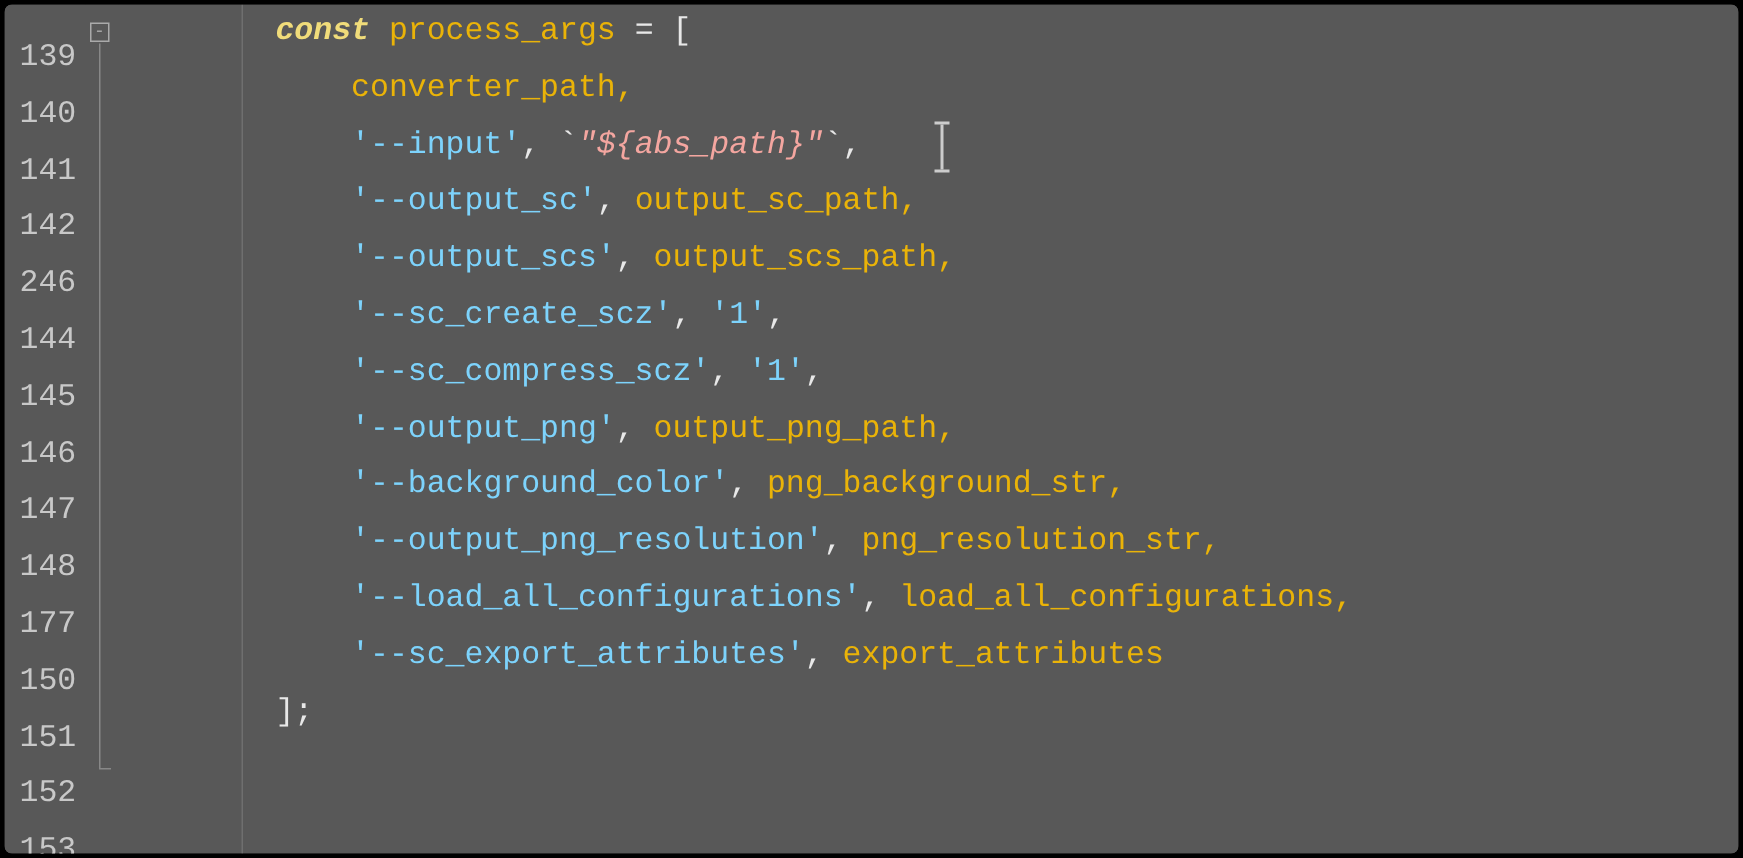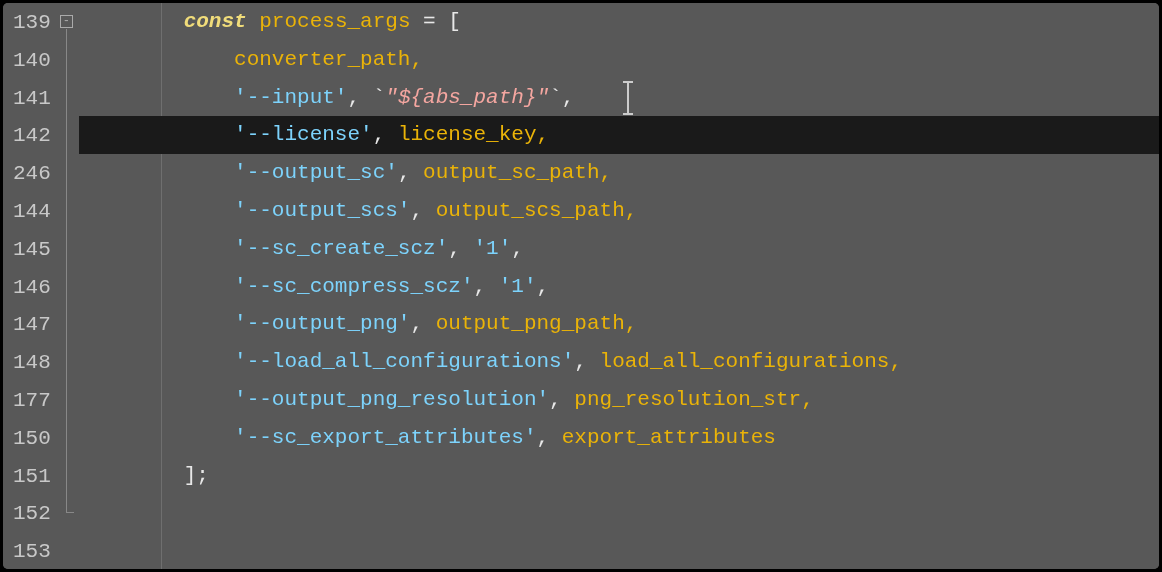--- a/index.html
+++ b/index.html
@@ -17,21 +17,21 @@
   }
   .editor {
     display: flex;
     height: 100%;
     background: #585858;
   }
   .gutter {
     background: #585858;
     color: #c8c8c8;
     text-align: right;
-    padding: 1px 6px 0 10px;
+    padding: 17px 6px 0 10px;
     user-select: none;
     border-right: 0px solid #444;
     flex-shrink: 0;
   }
   .gutter .ln {
     display: block;
     height: 37.8px;
     line-height: 37.8px;
   }
   .fold-col {
@@ -151,25 +151,25 @@
       <div class="fold-line-h" style="top: 509.4px;"></div>
     </div>
   <div class="code" id="code">
     <div class="caret" style="left:548px;top:82px;">
         <span class="bar"></span>
       </div>
   <div class="indent-guide" style="left: 82px; top: 0px; height: 567px;"></div>
       <div class="code-line"><span class="tok-default">        </span><span class="tok-keyword">const </span><span class="tok-ident">process_args </span><span class="tok-punct">= [</span></div>
       <div class="code-line"><span class="tok-default">            </span><span class="tok-ident">converter_path,</span></div>
       <div class="code-line"><span class="tok-default">            </span><span class="tok-string">'--input'</span><span class="tok-punct">, </span><span class="tok-punct">`</span><span class="tok-template">"${abs_path}"</span><span class="tok-punct">`</span><span class="tok-punct">,</span></div>
-      <div class="code-line current"><span class="tok-default">            </span><span class="tok-string">'--license'</span><span class="tok-punct">, </span><span class="tok-ident">license_key,</span></div>
       <div class="code-line"><span class="tok-default">            </span><span class="tok-string">'--output_sc'</span><span class="tok-punct">, </span><span class="tok-ident">output_sc_path,</span></div>
       <div class="code-line"><span class="tok-default">            </span><span class="tok-string">'--output_scs'</span><span class="tok-punct">, </span><span class="tok-ident">output_scs_path,</span></div>
       <div class="code-line"><span class="tok-default">            </span><span class="tok-string">'--sc_create_scz'</span><span class="tok-punct">, </span><span class="tok-string">'1'</span><span class="tok-punct">,</span></div>
       <div class="code-line"><span class="tok-default">            </span><span class="tok-string">'--sc_compress_scz'</span><span class="tok-punct">, </span><span class="tok-string">'1'</span><span class="tok-punct">,</span></div>
       <div class="code-line"><span class="tok-default">            </span><span class="tok-string">'--output_png'</span><span class="tok-punct">, </span><span class="tok-ident">output_png_path,</span></div>
+      <div class="code-line"><span class="tok-default">            </span><span class="tok-string">'--background_color'</span><span class="tok-punct">, </span><span class="tok-ident">png_background_str,</span></div>
+      <div class="code-line"><span class="tok-default">            </span><span class="tok-string">'--output_png_resolution'</span><span class="tok-punct">, </span><span class="tok-ident">png_resolution_str,</span></div>
       <div class="code-line"><span class="tok-default">            </span><span class="tok-string">'--load_all_configurations'</span><span class="tok-punct">, </span><span class="tok-ident">load_all_configurations,</span></div>
-      <div class="code-line"><span class="tok-default">            </span><span class="tok-string">'--output_png_resolution'</span><span class="tok-punct">, </span><span class="tok-ident">png_resolution_str,</span></div>
       <div class="code-line"><span class="tok-default">            </span><span class="tok-string">'--sc_export_attributes'</span><span class="tok-punct">, </span><span class="tok-ident">export_attributes</span></div>
       <div class="code-line"><span class="tok-default">        </span><span class="tok-punct">];</span></div>
       <div class="code-line"><span class="tok-default"></span></div>
     </div>
 </div>
 
 </body></html>

